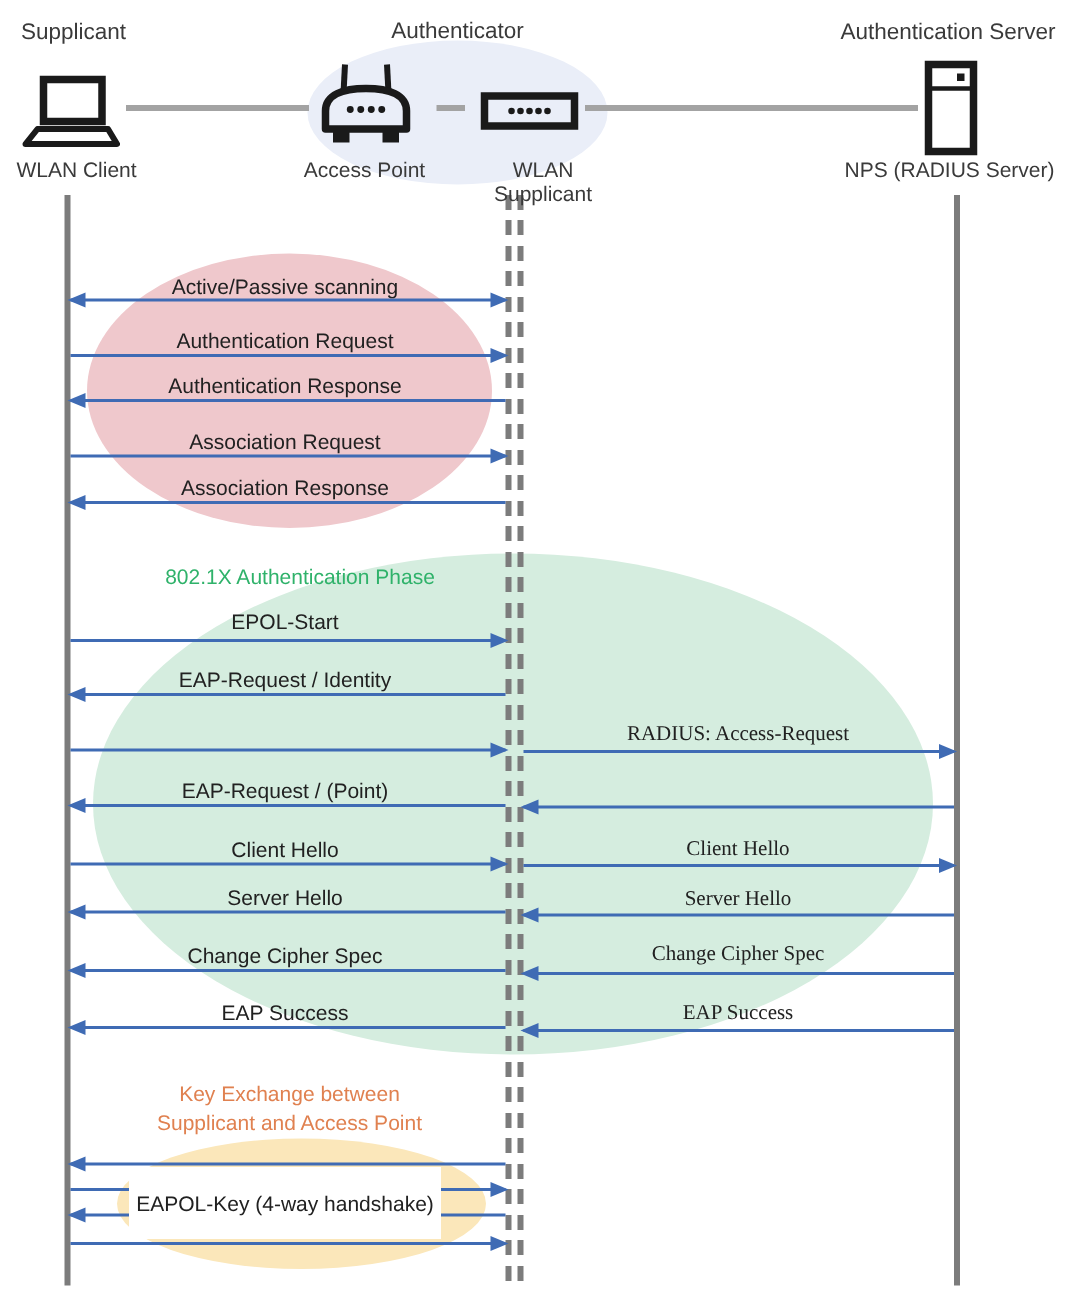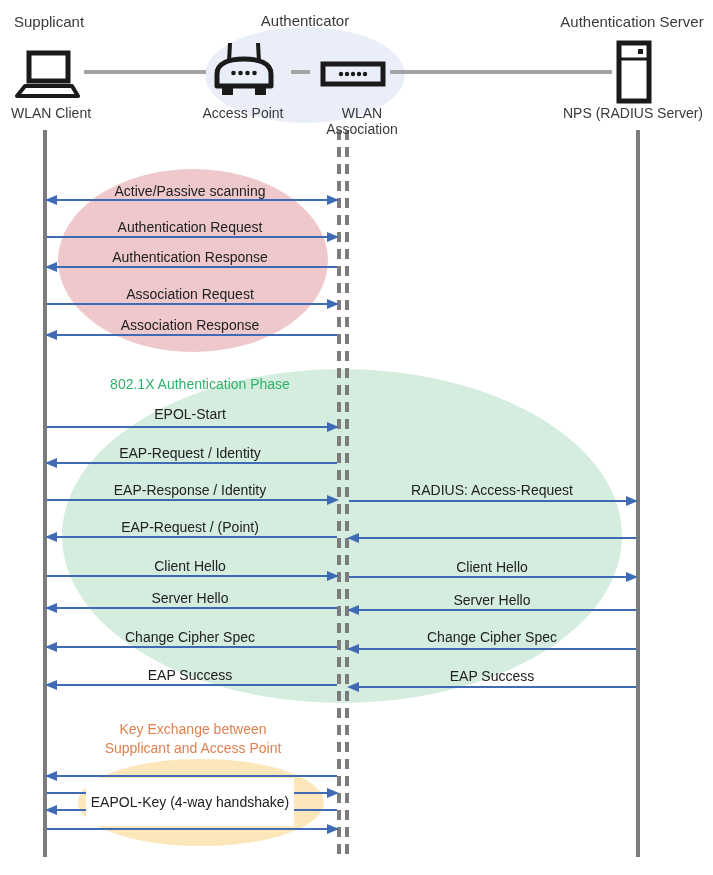--- a/index.html
+++ b/index.html
@@ -16,21 +16,21 @@
   .icon svg { display:block; }
   .lifeline { position:absolute; top:130px; height:727px; width:4px; z-index:2; }
   .lifeline.solid { background:var(--lifeline-gray,#7c7c7c); }
   .lifeline.dashed {
     background:repeating-linear-gradient(to bottom,
       var(--lifeline-gray,#7c7c7c) 0 10px, transparent 10px 17px);
   }
   .phase-title { position:absolute; font-size:14px; text-align:center; z-index:4; white-space:pre-line; line-height:19px; }
   .msg-label { position:absolute; font-size:14px; text-align:center; z-index:4; height:18px; line-height:18px; }
   .left-col  { left:60px;  width:260px; }
-  .right-col { left:362px; width:260px; }
+  .right-col { left:362px; width:260px;font-family:Liberation Serif, serif; }
   .label-bg { background:#ffffff; padding:16px 5px; }
   .arrow { position:absolute; height:2px; background:var(--arrow-blue,#3f6bb4); z-index:3; }
   .seg-left  { left:47px;  width:290px; }
   .seg-right { left:349px; width:287px; }
   .head-right::after {
     content:""; position:absolute; right:-2px; top:50%; transform:translateY(-50%);
     width:0; height:0; border-left:12px solid var(--arrow-blue,#3f6bb4);
     border-top:5.5px solid transparent; border-bottom:5.5px solid transparent;
   }
   .head-left::before {
@@ -96,21 +96,21 @@
   <div class="icon" style="left:616px; top:40px;">
     <svg width="36" height="64" viewBox="0 0 36 64">
       <rect x="3" y="3" width="30" height="58" fill="none" stroke="#1a1a1a" stroke-width="5"></rect>
       <line x1="4" y1="19" x2="32" y2="19" stroke="#1a1a1a" stroke-width="3"></line>
       <rect x="22" y="9" width="5" height="5" fill="#1a1a1a"></rect>
     </svg>
   </div>
 
   <div class="device-label" style="left:5px;   top:105px; width:92px;">WLAN Client</div>
   <div class="device-label" style="left:197px; top:105px; width:92px;">Access Point</div>
-  <div class="device-label" style="left:308px; top:105px; width:108px;">WLAN Association</div>
+  <div class="device-label" style="left:308px; top:105px; width:108px;">WLAN Supplicant</div>
   <div class="device-label" style="left:558px; top:105px; width:150px;">NPS (RADIUS Server)</div>
 
   <div class="lifeline solid" style="left:43px;"></div>
   <div class="lifeline dashed" style="left:337px;"></div>
   <div class="lifeline dashed" style="left:345px;"></div>
   <div class="lifeline solid" style="left:636px;"></div>
 
   <div class="ellipse fill-pink" style="left:58px; top:169px; width:270px; height:183px;"></div>
 
   <div class="msg-label left-col" style="top:182px;">Active/Passive scanning</div>
@@ -130,21 +130,20 @@
 
   <div class="ellipse fill-green" style="left:62px; top:369px; width:560px; height:334px;"></div>
   <div class="phase-title c-green" style="left:100px; top:375px; width:200px;">802.1X Authentication Phase</div>
 
   <div class="msg-label left-col" style="top:405px;">EPOL-Start</div>
   <div class="arrow seg-left head-right" style="top:426px;"></div>
 
   <div class="msg-label left-col" style="top:444px;">EAP-Request / Identity</div>
   <div class="arrow seg-left head-left" style="top:462px;"></div>
 
-  <div class="msg-label left-col" style="top:481px;">EAP-Response / Identity</div>
   <div class="arrow seg-left head-right" style="top:499px;"></div>
   <div class="msg-label right-col" style="top:481px;">RADIUS: Access-Request</div>
   <div class="arrow seg-right head-right" style="top:500px;"></div>
 
   <div class="msg-label left-col" style="top:518px;">EAP-Request / (Point)</div>
   <div class="arrow seg-left head-left" style="top:536px;"></div>
   <div class="arrow seg-right head-left" style="top:537px;"></div>
 
   <div class="msg-label left-col" style="top:557px;">Client Hello</div>
   <div class="arrow seg-left head-right" style="top:575px;"></div>

